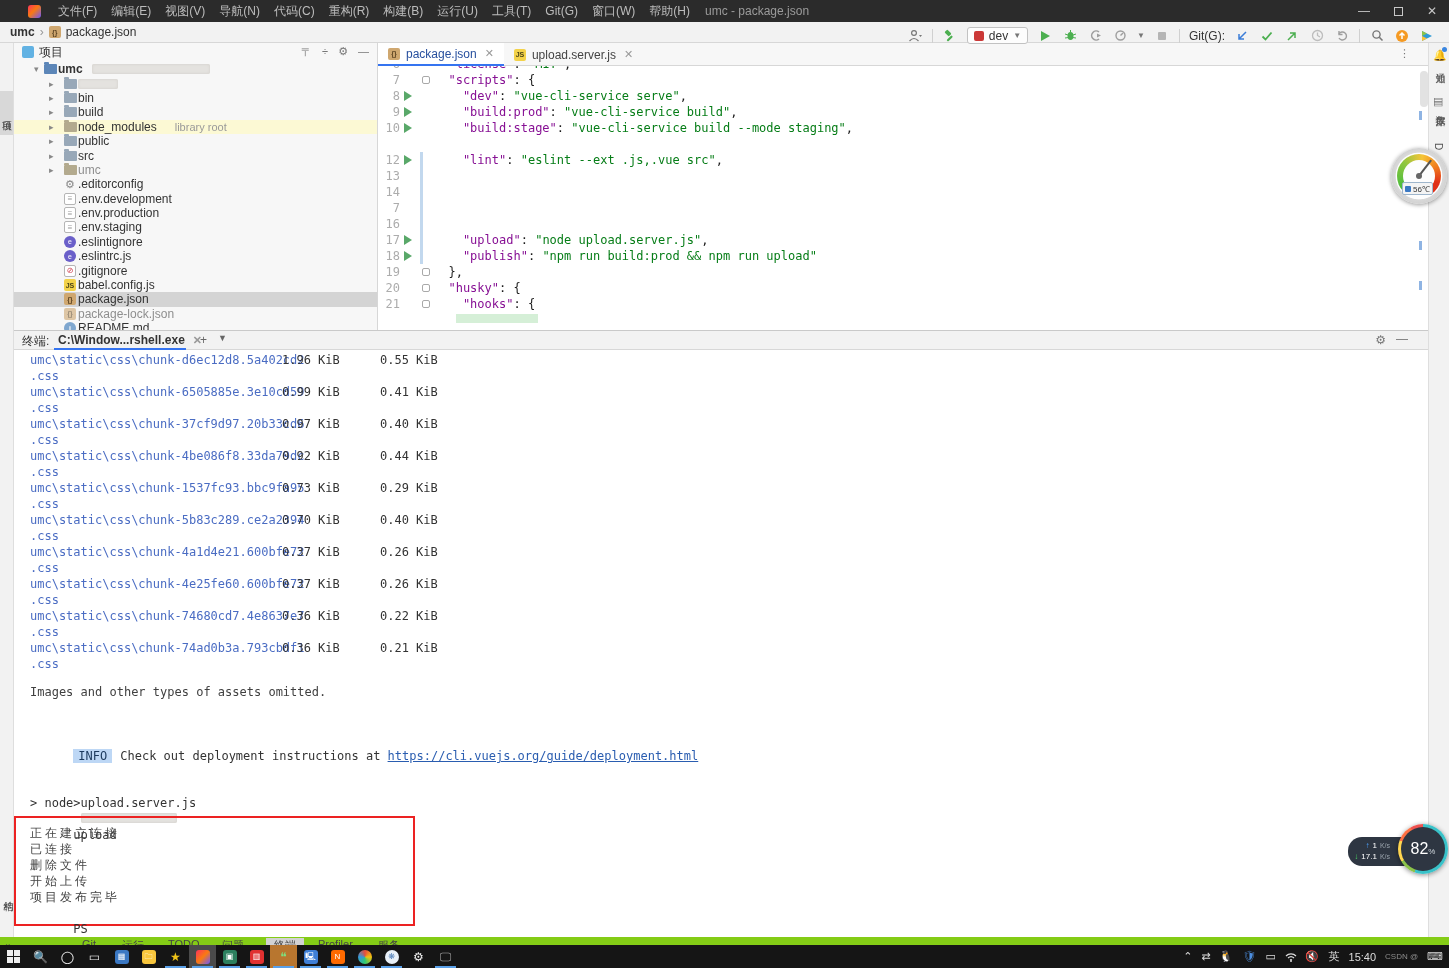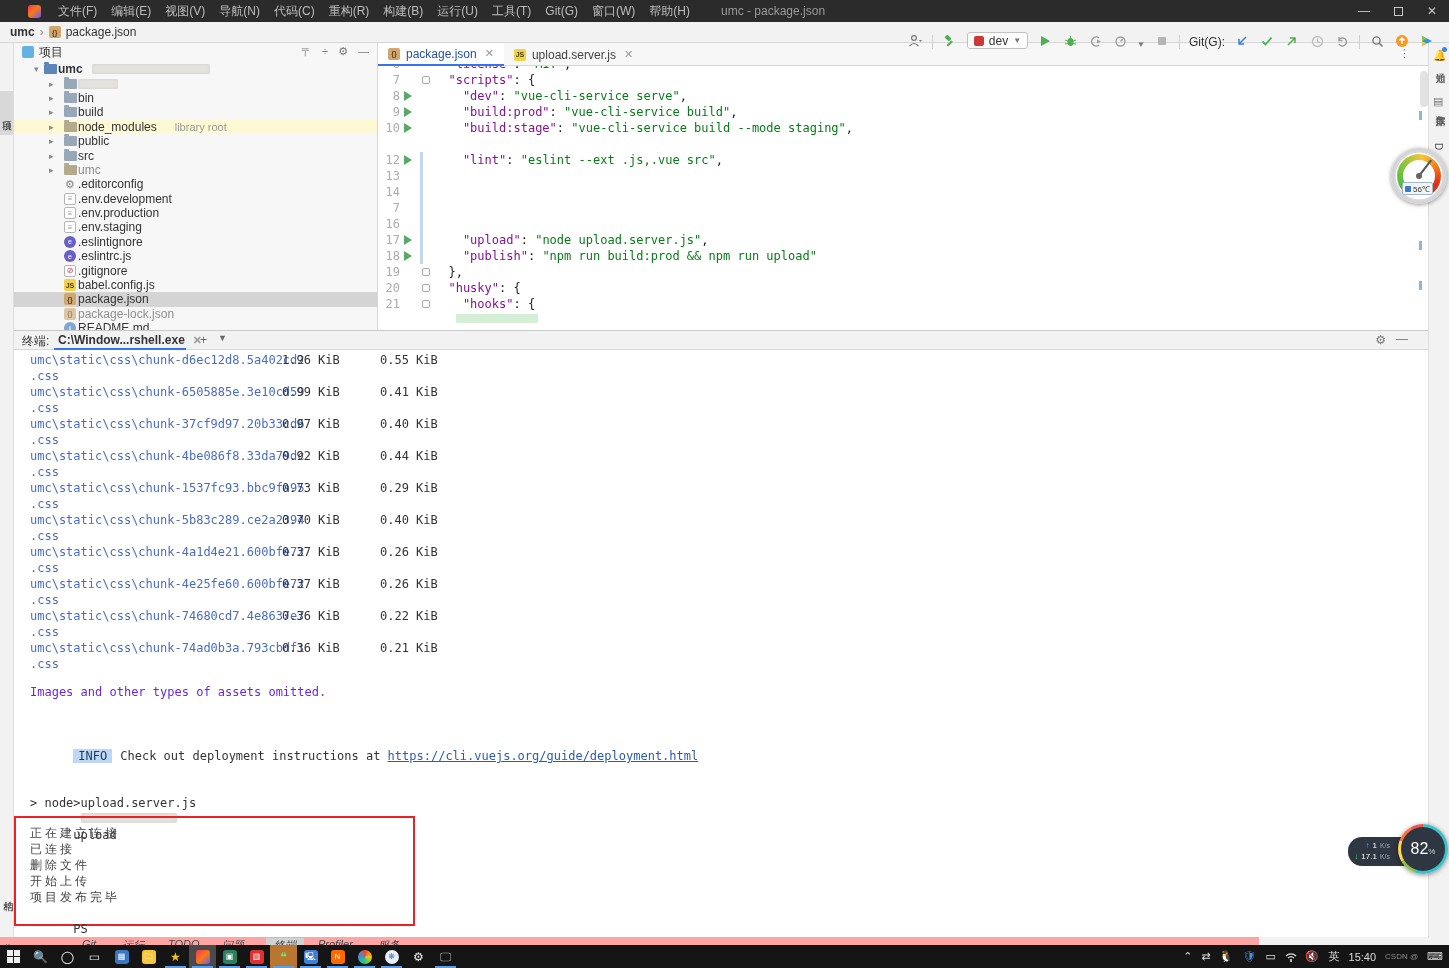--- a/index.html
+++ b/index.html
@@ -7,37 +7,37 @@
     font-family:"Liberation Sans", sans-serif; }
   #app { position:relative; width:1449px; height:968px; background:#f2f2f2; }
   .abs { position:absolute; }
 
   
   #titlebar { left:0; top:0; width:1449px; height:22px; background:#2b2b2b; color:#bcbcbc;
     font-size:12px; display:flex; align-items:center; z-index:40; }
   #idea-logo { width:13px; height:13px; margin:0 10px 0 28px; border-radius:3px;
     background:linear-gradient(135deg,#fe315d 0%,#f97a12 45%,#6b57ff 100%); }
   .menu-item { padding:0 7px; height:22px; line-height:22px; cursor:default; }
-  #win-title { margin-left:24px; color:#9b9b9b; }
+  #win-title { margin-left:8px; color:#9b9b9b; }
   #win-controls { position:absolute; right:0; top:0; height:22px; display:flex; }
   .winbtn { width:34px; height:22px; display:flex; align-items:center; justify-content:center;
     color:#c8c8c8; font-size:12px; }
   .winbtn .sq { width:9px; height:9px; border:1px solid #c8c8c8; }
 
   
   #toolbar { left:0; top:22px; width:1449px; height:21px; background:#f2f2f2;
     border-bottom:1px solid #d7d7d7; display:flex; align-items:center; font-size:12px; color:#333; z-index:39; }
   #crumbs { display:flex; align-items:center; margin-left:10px; gap:5px; }
   #crumb-project { font-weight:bold; }
   .crumb-sep { color:#999; }
   .mini-ic { width:12px; height:12px; border-radius:2px; display:inline-flex; align-items:center;
     justify-content:center; font-size:7px; color:#fff; }
   .ic-npm { background:#cfa76f; color:#5b4322; font-weight:bold; }
   .ic-js  { background:#f3d24a; color:#494217; font-weight:bold; }
-  #toolbar-right { position:absolute; right:14px; top:0; height:27px; display:flex; align-items:flex-end; gap:9px; }
+  #toolbar-right { position:absolute; right:14px; top:0; height:27px; display:flex; align-items:center; gap:9px; }
   .tico { display:inline-flex; align-items:center; justify-content:center; width:16px; height:16px; }
   .tdiv { width:1px; height:14px; background:#d0d0d0; }
   #run-config { display:flex; align-items:center; gap:5px; border:1px solid #c2c2c2; background:#fdfdfd;
     border-radius:3px; height:17px; padding:0 6px; }
   #run-config .npmsq { width:10px; height:10px; background:#cb3837; border-radius:2px; }
   .caret { font-size:8px; color:#777; }
 
   
   #left-stripe { left:0; top:43px; width:14px; height:894px; background:#f2f2f2;
     border-right:1px solid #dedede; z-index:30; }
@@ -116,31 +116,31 @@
   #term-tab { position:absolute; left:44px; top:2px; display:flex; gap:6px; align-items:center;font-weight:bold; }
   #term-underline { position:absolute; left:40px; top:17px; width:132px; height:2px; background:#3574f0; }
   #term-plus { position:absolute; left:186px; top:2px; color:#666; }
   #term-caret { position:absolute; left:204px; top:2px; color:#666; font-size:9px; }
   #term-gear { position:absolute; right:42px; top:2px; color:#777; }
   #term-min { position:absolute; right:20px; top:1px; color:#777; }
   .tline { position:absolute; left:16px; font-family:"DejaVu Sans Mono", monospace; font-size:12px;
     line-height:16px; white-space:pre; color:#333; }
   .fpath { color:#4a6cc3; display:inline-block; width:252px; }
   .fsize { display:inline-block; width:98px; }
-  .grayt { color:#6d28d9; }
+  .grayt { color:#404040; }
   .badge-done { background:#a9ddb5; color:#1c3b26; padding:0 5px; margin-right:8px; }
   .badge-info { background:#bdd7f5; color:#1c3a5e; padding:0 5px; margin-right:8px; }
   .umc-teal { color:#2fa3a0; }
   .tlink { color:#2a5db0; text-decoration:underline; }
   #red-box { position:absolute; left:0px; top:485px; width:401px; height:110px;
     border:2px solid #ec2222; }
   .cjk { letter-spacing:3px; color:#444; }
 
   
-  #bottom-strip { left:0; top:937px; width:1259px; height:8px; background:#fca5a5; overflow:hidden; z-index:20;font-style:italic; }
+  #bottom-strip { left:0; top:937px; width:1449px; height:8px; background:#84cc16; overflow:hidden; z-index:20; }
   .bbitem { position:absolute; top:1px; font-size:11px; color:#444; white-space:nowrap; }
   .bbitem.selbg { background:#d2d2d2; padding:0 8px; height:14px; }
 
   
   #taskbar { left:0; top:945px; width:1449px; height:23px; background:#151515; z-index:30;
     display:flex; align-items:center; }
   .tbico { width:27px; height:23px; display:flex; align-items:center; justify-content:center; position:relative; }
   .tbico .gl { font-size:12px; color:#eee; }
   .appsq { width:14px; height:14px; border-radius:3px; display:flex; align-items:center; justify-content:center;
     font-size:8px; color:#fff; }

